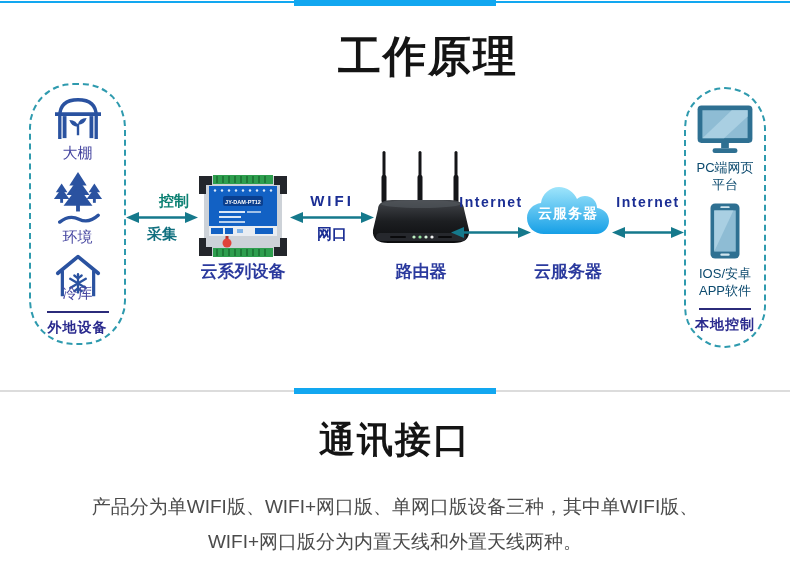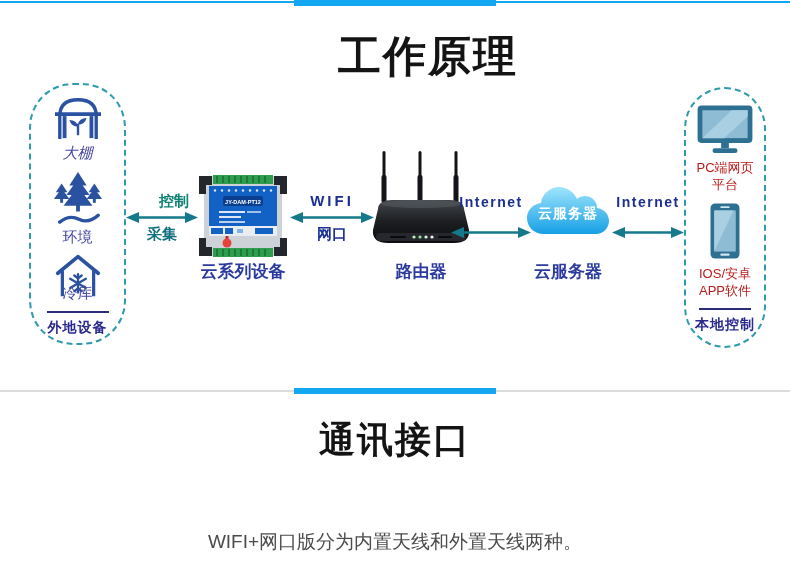--- a/index.html
+++ b/index.html
@@ -15,27 +15,27 @@
   .title{position:absolute;left:0;width:790px;text-align:center;font-weight:bold;color:#141414;margin:0;}
   .title1{top:28px;font-size:43px;letter-spacing:2px;margin-left:33px;}
   .title2{top:416px;font-size:36px;letter-spacing:2px;}
 
   
   .dash-box{position:absolute;border:2px dashed #2e9aae;border-radius:44px;box-sizing:border-box;
             display:flex;flex-direction:column;align-items:center;}
   .left-box{left:29px;top:83px;width:97px;height:262px;padding-top:10px;}
   .right-box{left:684px;top:87px;width:82px;height:261px;padding-top:15px;}
   .box-label{font-size:15px;color:#4646a0;}
-  .lb-1{margin:3px 0 7px;font-style:italic;}
+  .lb-1{margin:3px 0 7px;}
   .lb-2{margin:2px 0 6px;}
   .lb-3{margin-top:-15px;position:relative;z-index:2;background:transparent;}
   .box-divider{width:62px;border-top:2px solid #2b2b7a;margin:8px 0 6px;}
   .right-box .box-divider{width:52px;margin:9px 0 6px;}
   .box-footer{font-size:14px;font-weight:bold;color:#2a2a8e;letter-spacing:1px;}
-  .rb-label{font-size:13px;color:#b91c1c;line-height:17px;text-align:center;}
+  .rb-label{font-size:13px;color:#0c4a6e;line-height:17px;text-align:center;}
   .rb-pc{margin-top:5px;}
   .rb-phone-ic{margin-top:9px;}
   .rb-phone{margin-top:5px;}
 
   
   .arrow-col{position:absolute;display:flex;flex-direction:column;align-items:center;}
   .a-label{font-weight:bold;font-size:15px;line-height:18px;}
   .teal{color:#0e8274;margin-left:24px;}
   .teal2{color:#11707f;}
   .navy{color:#1b2e94;}
@@ -278,17 +278,17 @@
       <div>APP软件</div>
     </div>
     <div class="box-divider"></div>
     <div class="box-footer">本地控制</div>
   </div>
 
   <div class="deco-mid-thin"></div>
   <div class="deco-mid-thick"></div>
   <h1 class="title title2">通讯接口</h1>
   <p class="para">
-    <br>
+    <span>产品分为单WIFI版、WIFI+网口版、单网口版设备三种，其中单WIFI版、</span><br>
     <span>WIFI+网口版分为内置天线和外置天线两种。</span>
   </p>
 
 </div>
 
 </body></html>

